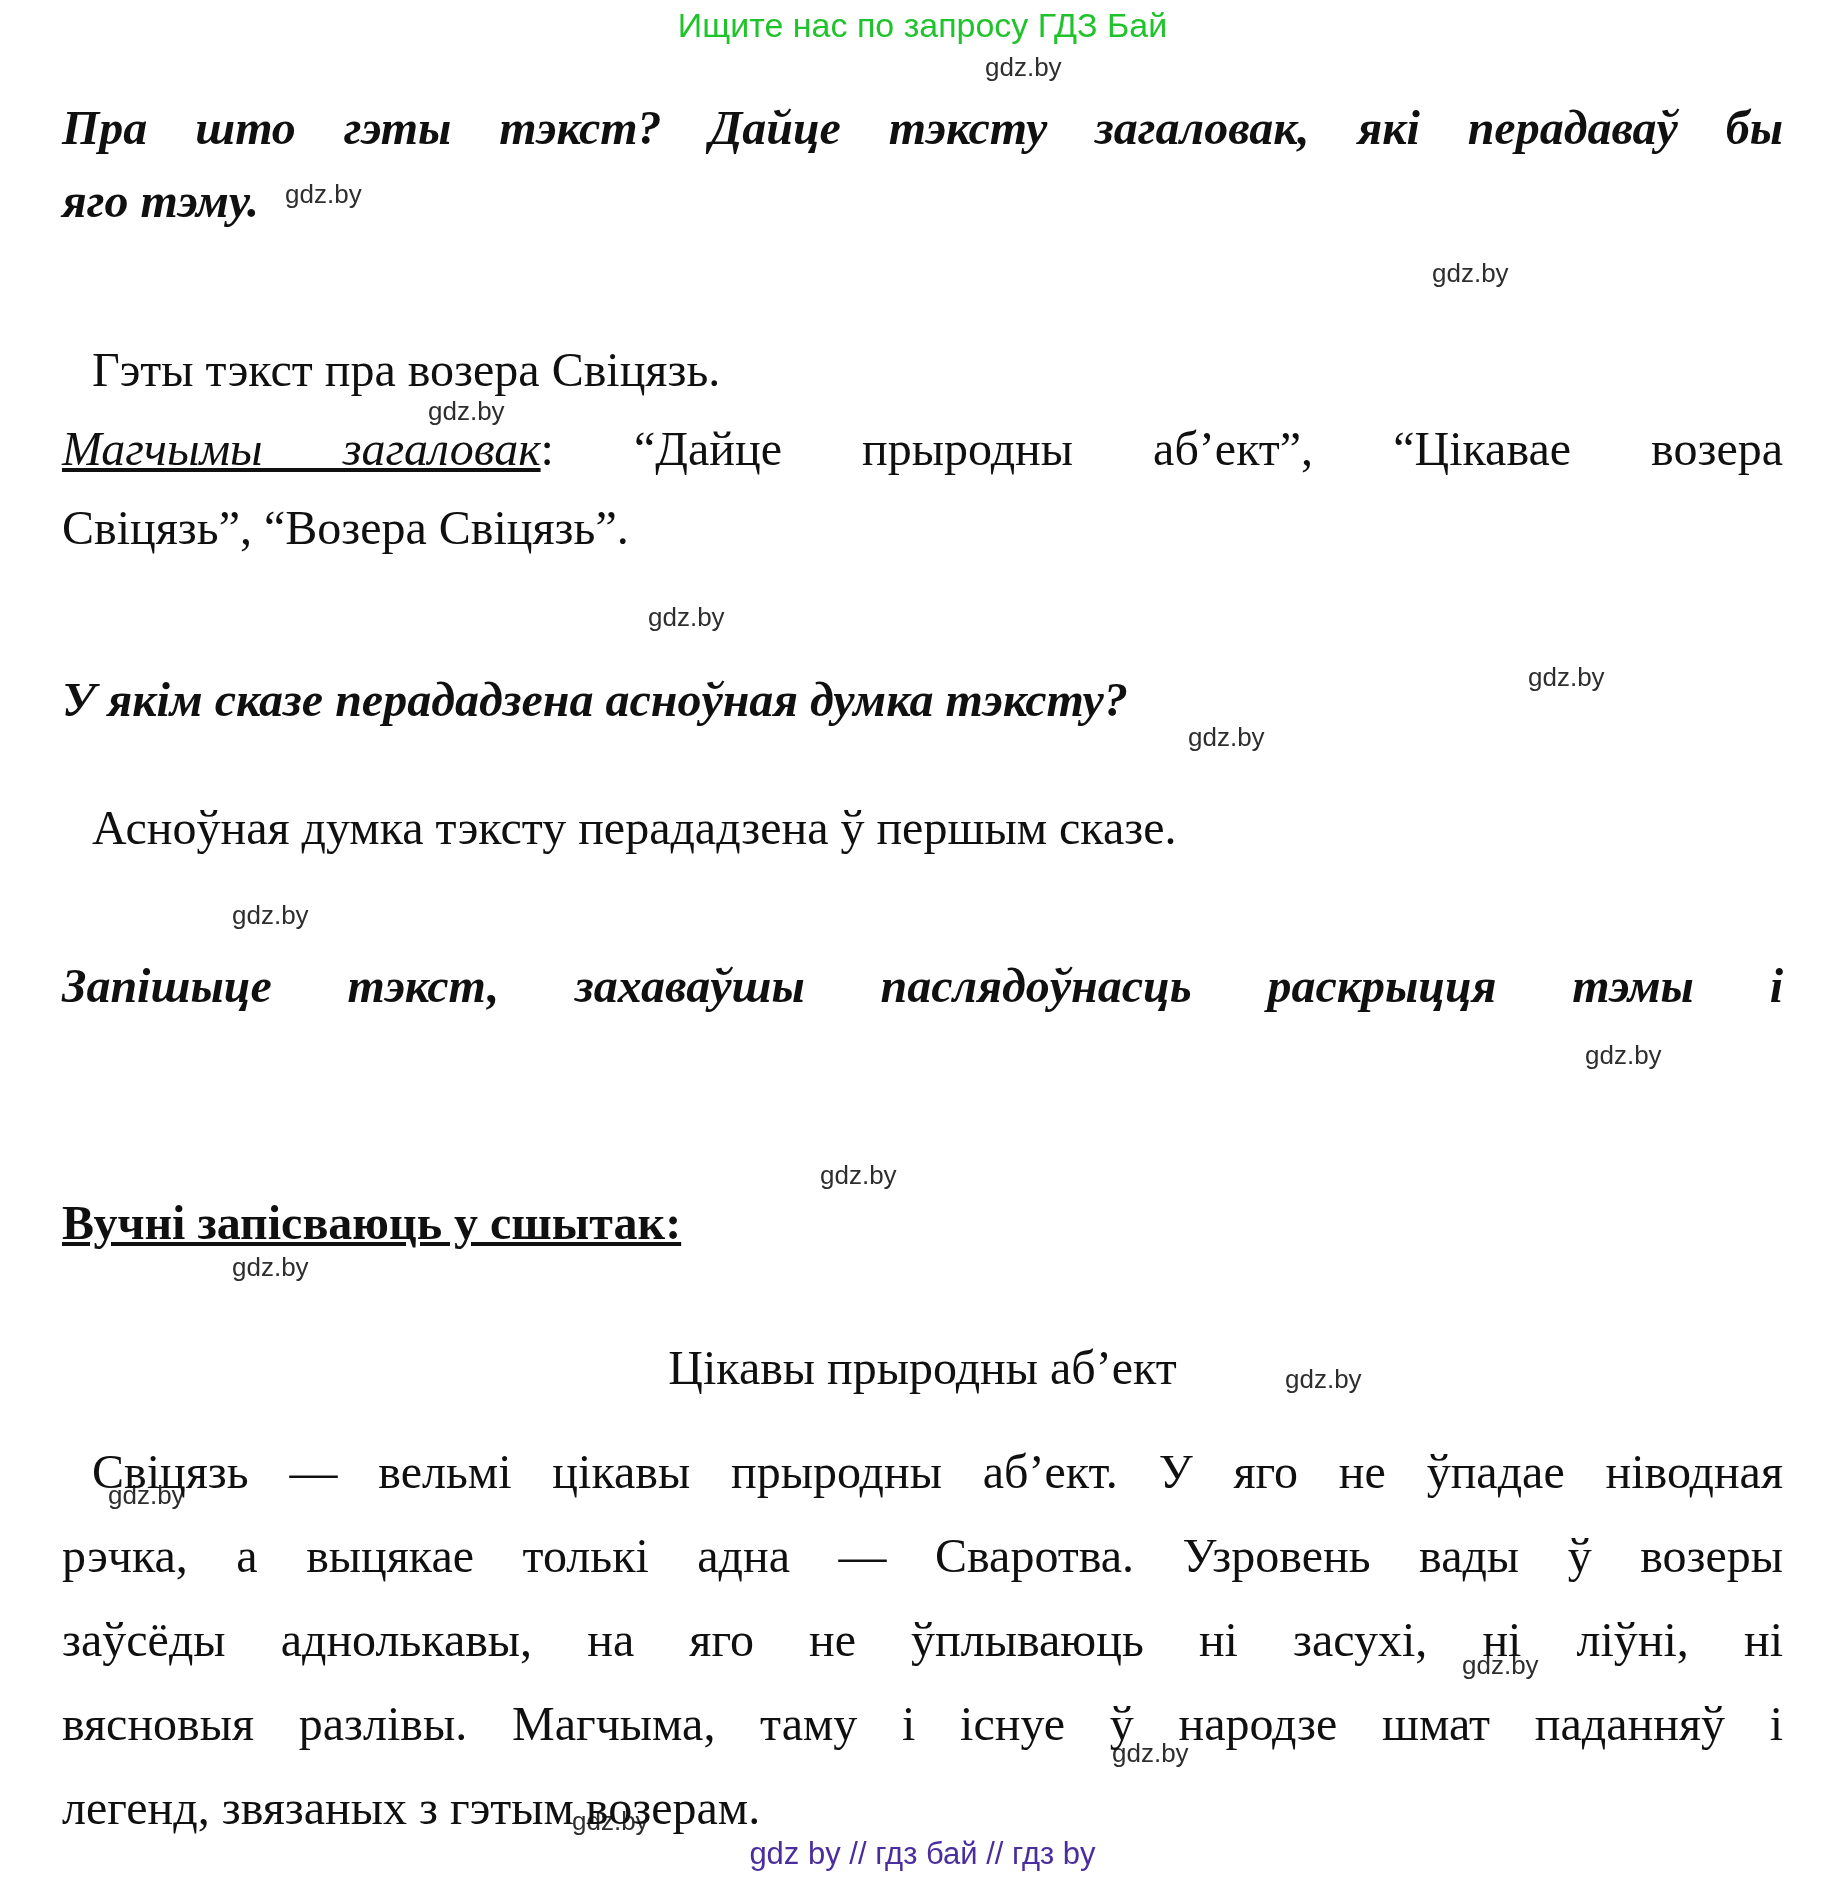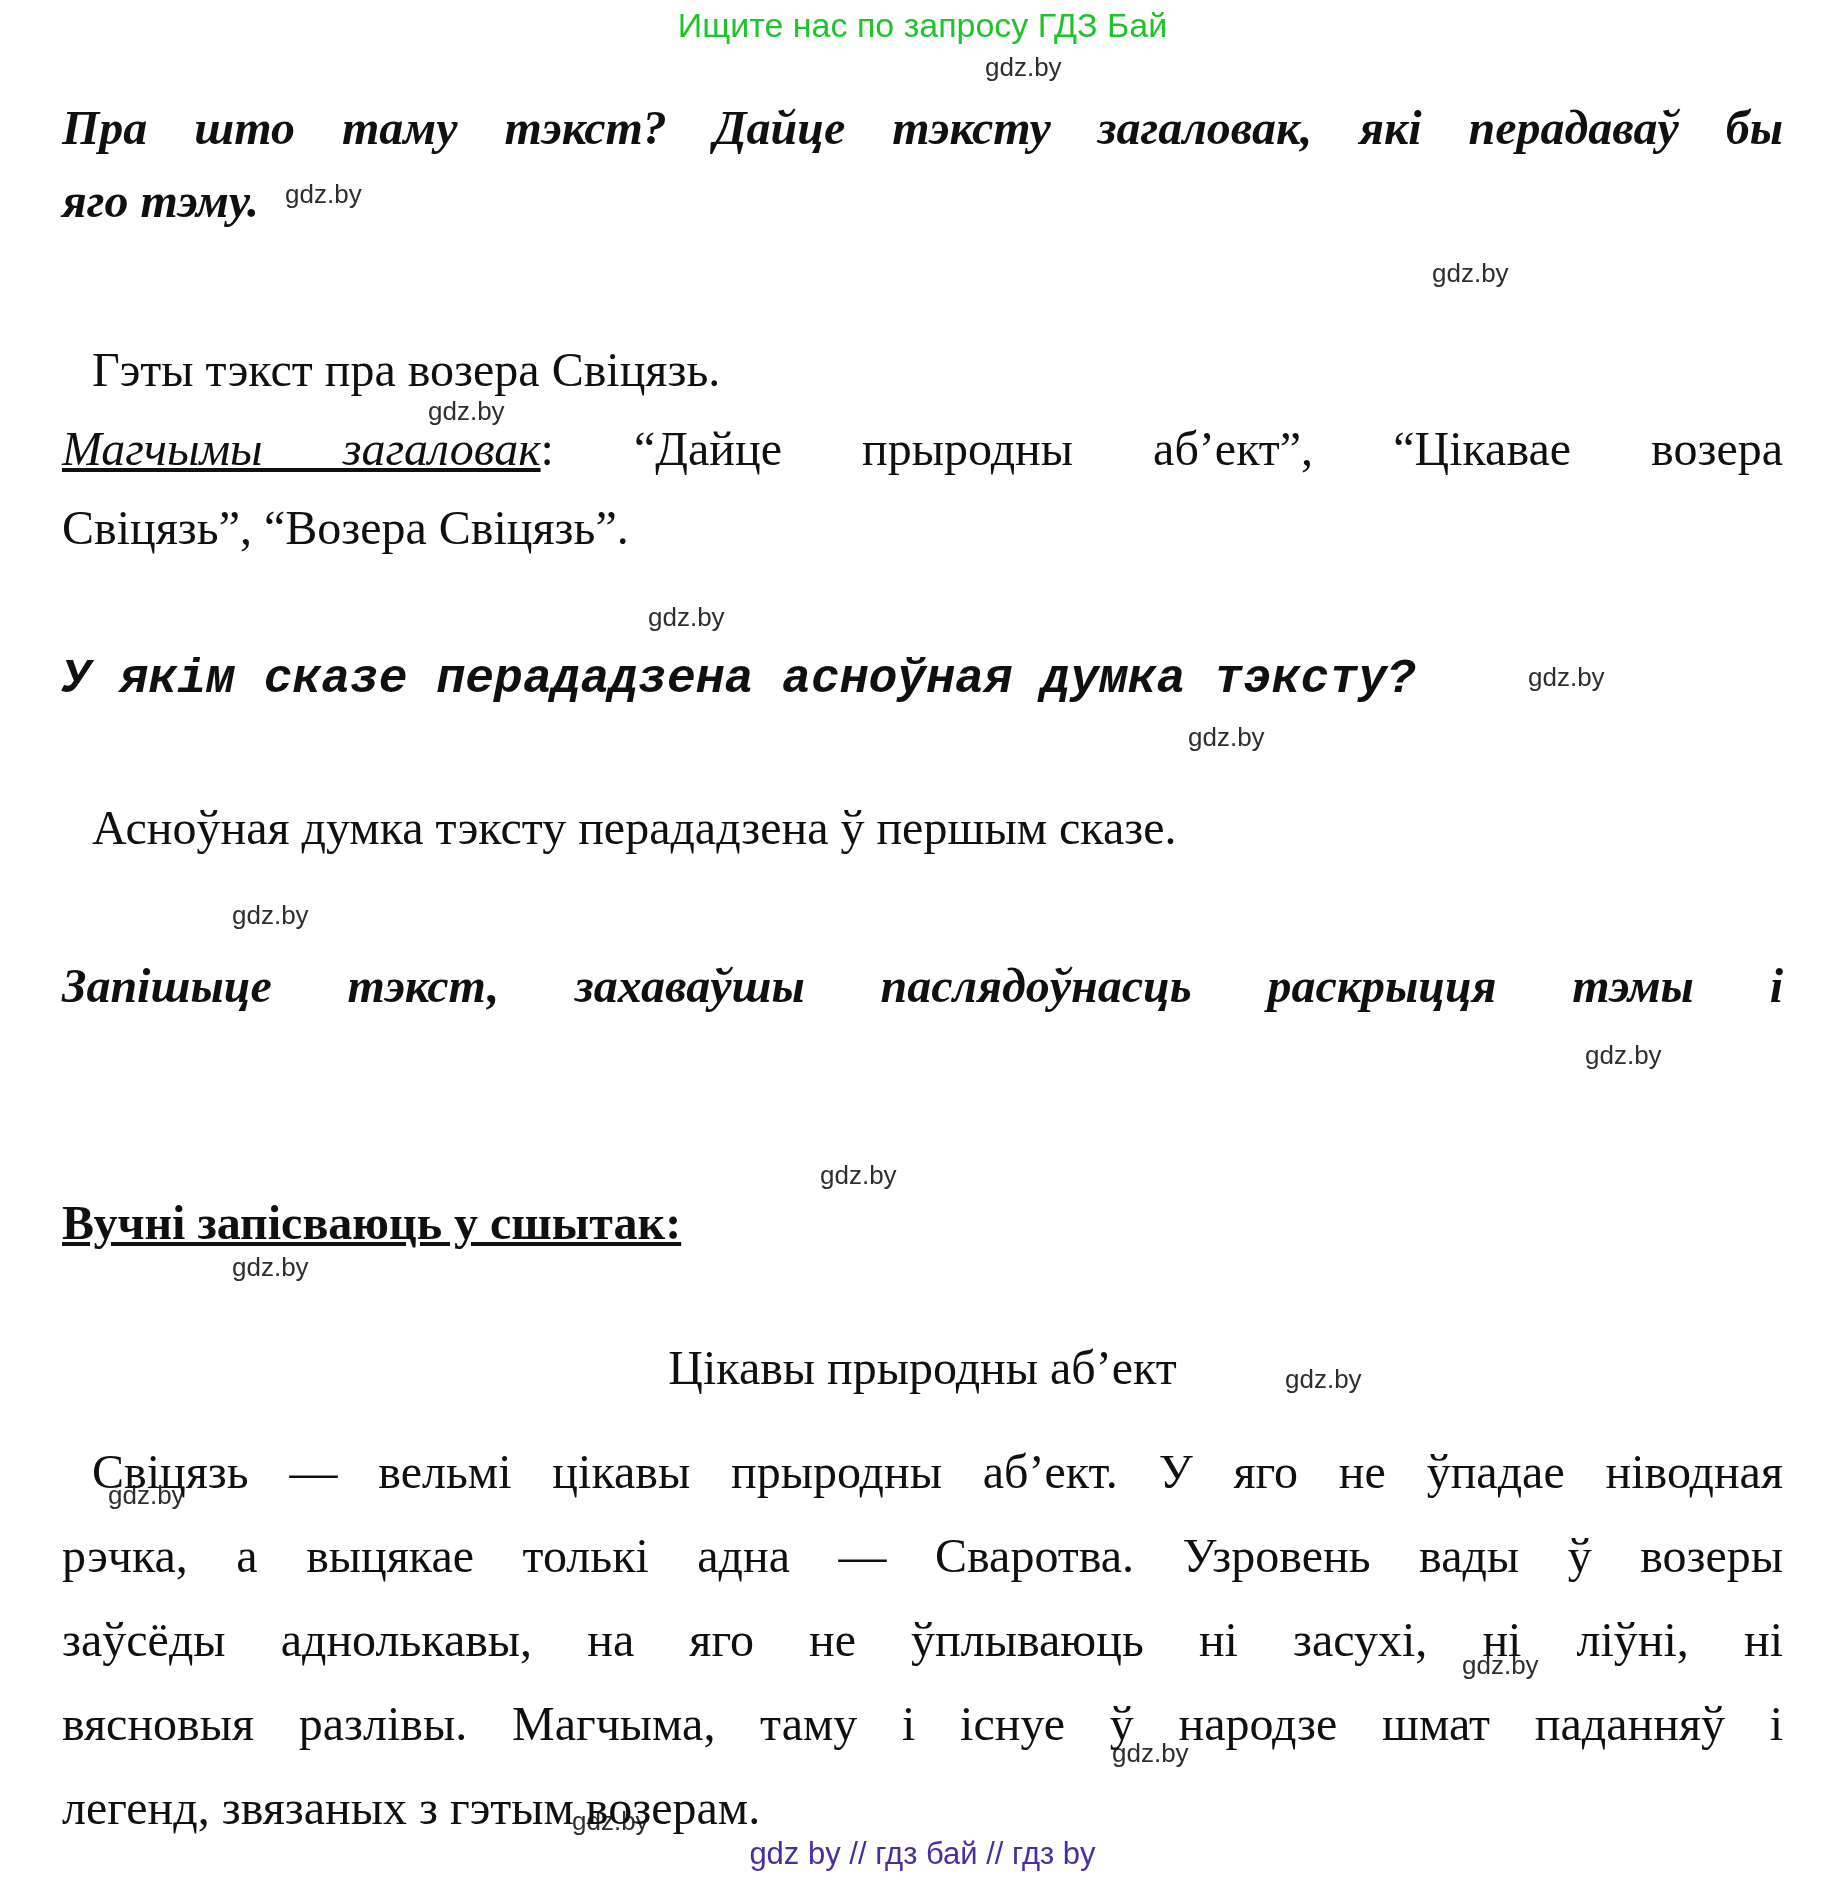--- a/index.html
+++ b/index.html
@@ -62,35 +62,35 @@
   <div class="abs wm" style="top:1040px; left:1585px;">gdz.by</div>
   <div class="abs wm" style="top:1160px; left:820px;">gdz.by</div>
   <div class="abs wm" style="top:1252px; left:232px;">gdz.by</div>
   <div class="abs wm" style="top:1364px; left:1285px;">gdz.by</div>
   <div class="abs wm" style="top:1480px; left:108px;">gdz.by</div>
   <div class="abs wm" style="top:1650px; left:1462px;">gdz.by</div>
   <div class="abs wm" style="top:1738px; left:1112px;">gdz.by</div>
   <div class="abs wm" style="top:1806px; left:572px;">gdz.by</div>
 
   <div class="abs col lh66" style="top:95px;">
-    <div class="bi jl">Пра што таму тэкст? Дайце тэксту загаловак, які перадаваў бы</div>
+    <div class="bi jl">Пра што гэты тэкст? Дайце тэксту загаловак, які перадаваў бы</div>
     <div class="bi">
       <span>яго тэму.</span><span class="wm inline-wm" style="font-style:normal; font-weight:normal;">gdz.by</span>
     </div>
   </div>
 
   <div class="abs col lh79" style="top:330px;">
     <div class="indent">Гэты тэкст пра возера Свіцязь.</div>
     <div class="jl">
       <span class="ul" style="font-style:italic;">Магчымы загаловак</span><span>: “Дайце прыродны аб’ект”, “Цікавае возера</span>
     </div>
     <div>Свіцязь”, “Возера Свіцязь”.</div>
   </div>
 
-  <div class="abs col" style="top:652px;font-family:Liberation Mono, monospace;">
+  <div class="abs col" style="top:672px;">
     <div class="bi">У якім сказе перададзена асноўная думка тэксту?</div>
   </div>
 
   <div class="abs col" style="top:800px;">
     <div class="indent">Асноўная думка тэксту перададзена ў першым сказе.</div>
   </div>
 
   <div class="abs col lh76" style="top:948px;">
     <div class="bi jl">Запішыце тэкст, захаваўшы паслядоўнасць раскрыцця тэмы і</div>
   </div>

